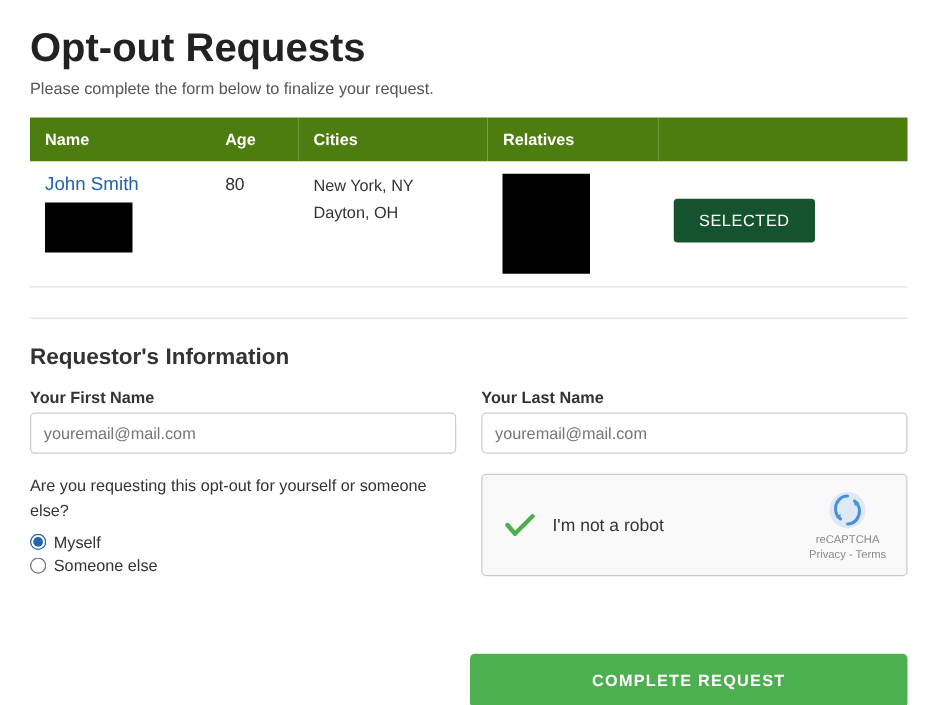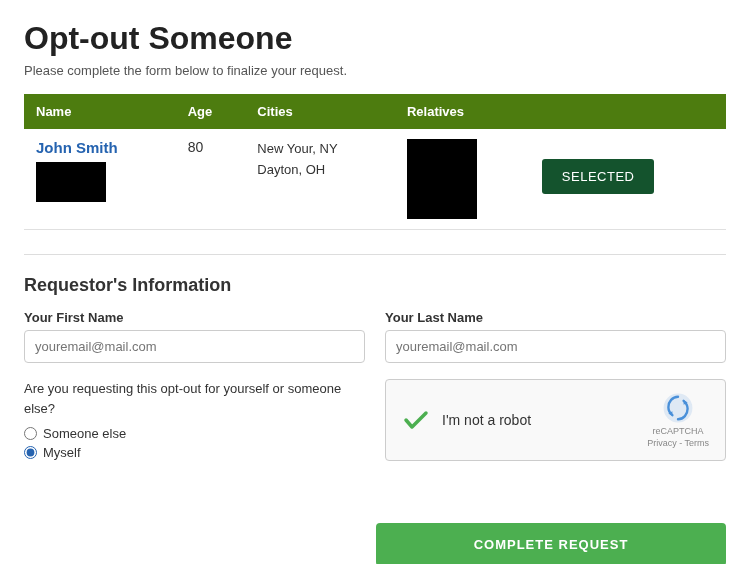--- a/index.html
+++ b/index.html
@@ -41,21 +41,21 @@
     .records-table tbody tr {
       border-bottom: 1px solid #e0e0e0;
     }
     .records-table tbody td {
       padding: 10px 12px;
       vertical-align: top;
     }
     .person-name {
       color: #2563b0;
       font-size: 15px;
-      font-weight: 700;
+      font-weight: 400;
       display: block;
       margin-bottom: 6px;
     }
     .person-image-placeholder {
       width: 70px;
       height: 40px;
       background: #000;
       display: block;
     }
     .city-text {
@@ -214,42 +214,42 @@
       width: 350px;
       margin-top: 42px;
     }
     .age-cell {
       font-size: 14px;
     }
   </style>
 </head>
 <body>
 
-<h1>Opt-out Someone</h1>
+<h1>Opt-out Requests</h1>
 <p class="subtitle">Please complete the form below to finalize your request.</p>
 
 <table class="records-table">
   <thead>
     <tr>
       <th>Name</th>
       <th>Age</th>
       <th>Cities</th>
       <th>Relatives</th>
       <th></th>
     </tr>
   </thead>
   <tbody>
     <tr>
       <td>
         <span class="person-name">John Smith</span>
         <span class="person-image-placeholder"></span>
       </td>
       <td class="age-cell">80</td>
       <td>
-        <span class="city-text">New Your, NY</span><br>
+        <span class="city-text">New York, NY</span><br>
         <span class="city-text">Dayton, OH</span>
       </td>
       <td>
         <span class="relatives-image-placeholder"></span>
       </td>
       <td class="selected-cell">
         <button class="selected-btn">SELECTED</button>
       </td>
     </tr>
   </tbody>
@@ -269,26 +269,26 @@
       <label>Your Last Name</label>
       <input type="text" placeholder="youremail@mail.com" style="">
     </div>
   </div>
 
   <div class="bottom-row">
     <div class="left-col">
       <p class="radio-question">Are you requesting this opt-out for yourself or someone else?</p>
       <div class="radio-group">
         <label class="radio-option">
+          <input type="radio" name="opt_for" value="myself" checked="" style="">
+          <span>Myself</span>
+        </label>
+        <label class="radio-option">
           <input type="radio" name="opt_for" value="someone_else" style="">
           <span>Someone else</span>
-        </label>
-        <label class="radio-option">
-          <input type="radio" name="opt_for" value="myself" checked="" style="">
-          <span>Myself</span>
         </label>
       </div>
     </div>
     <div class="right-col">
       <div class="recaptcha-box">
         <div class="recaptcha-left">
 
           <svg class="checkmark-icon" viewBox="0 0 28 28" fill="none" xmlns="http://www.w3.org/2000/svg">
             <polyline points="4,14 10,21 24,7" stroke="#4caf50" stroke-width="3.5" stroke-linecap="round" stroke-linejoin="round"></polyline>
           </svg>

